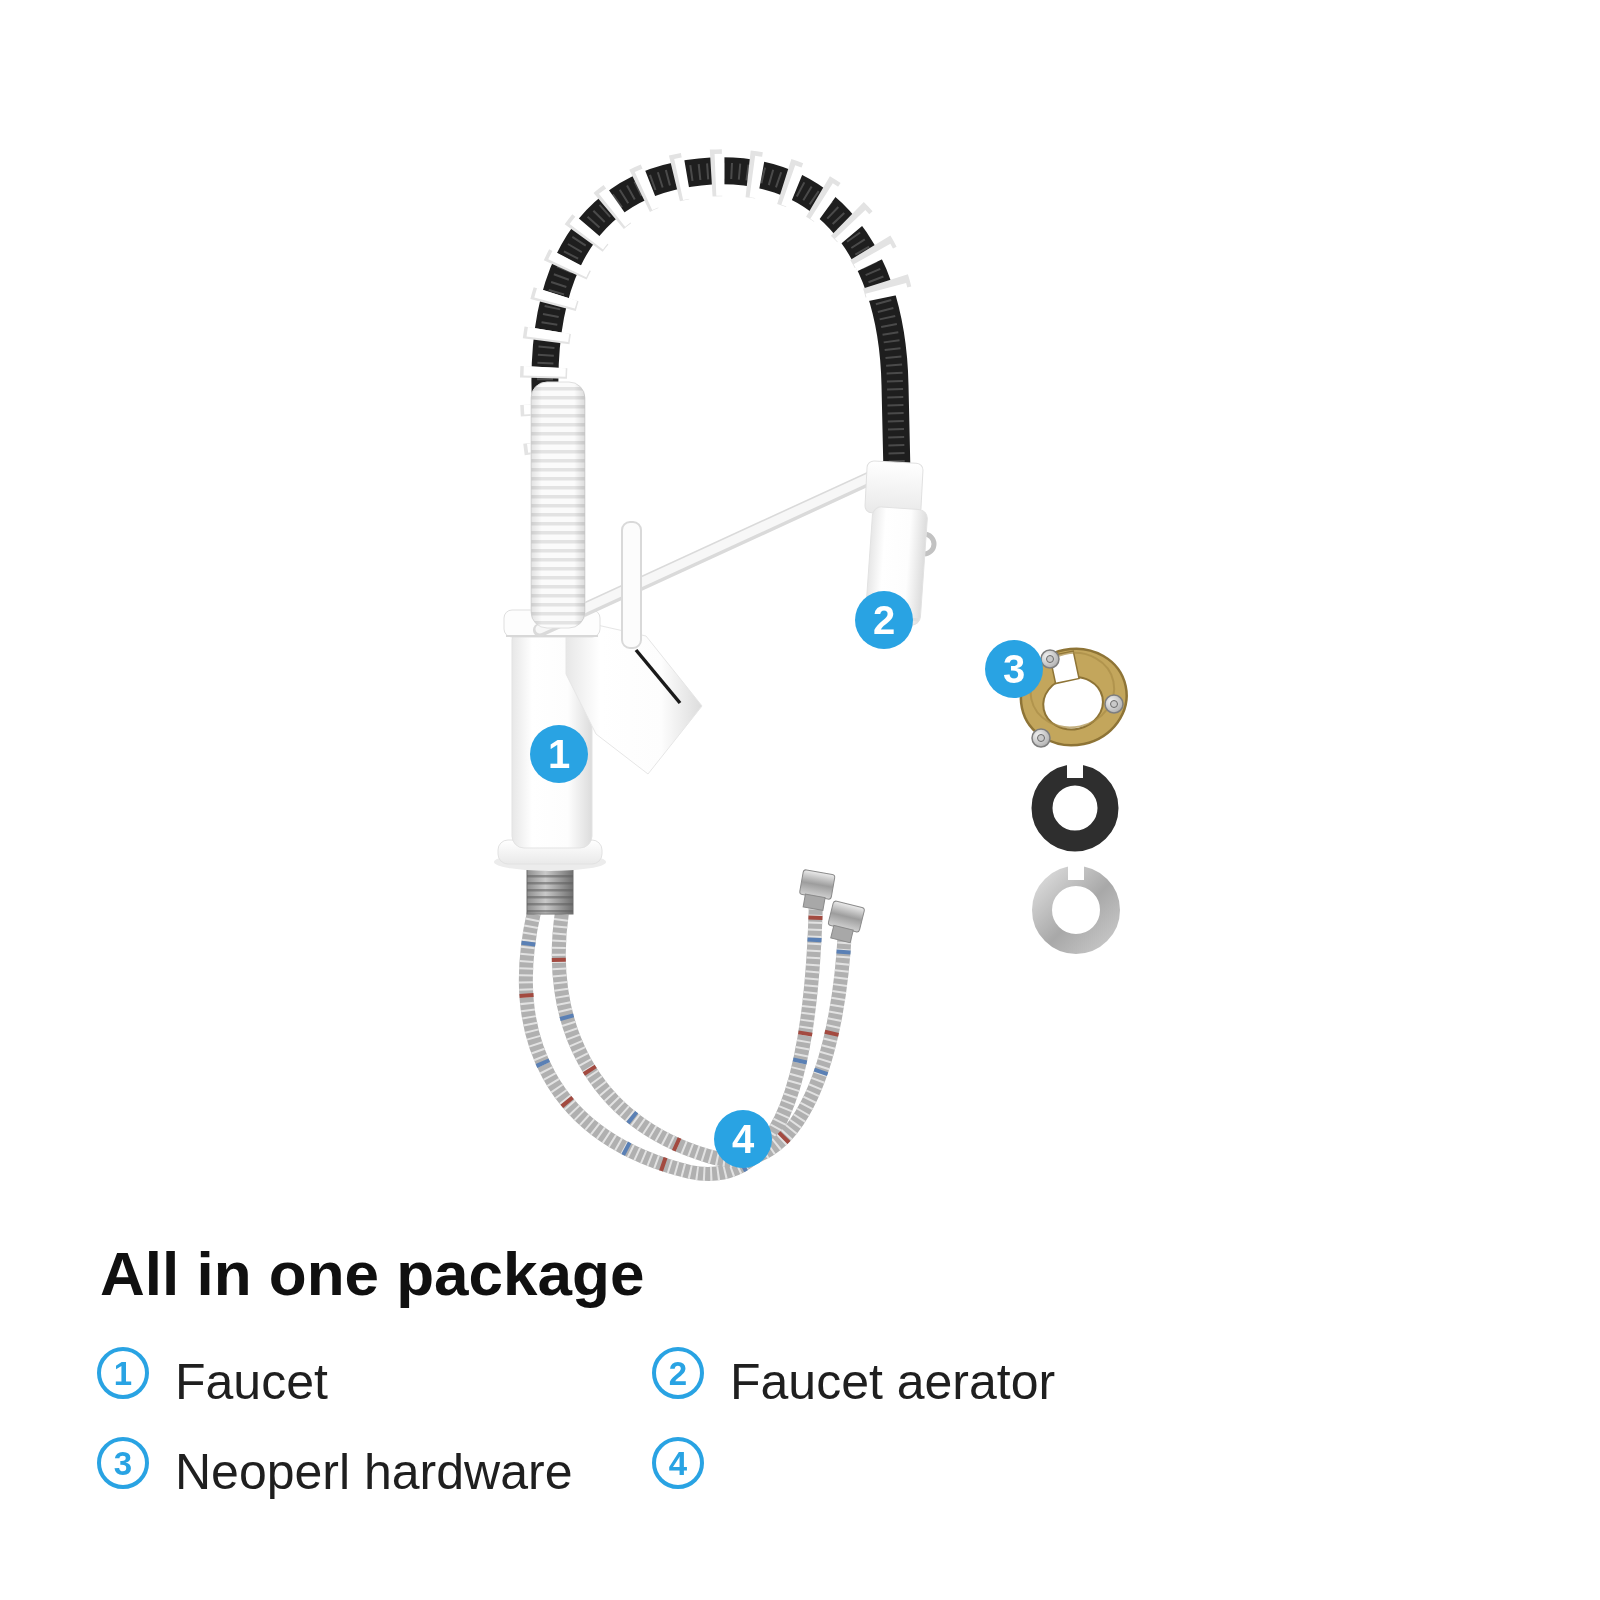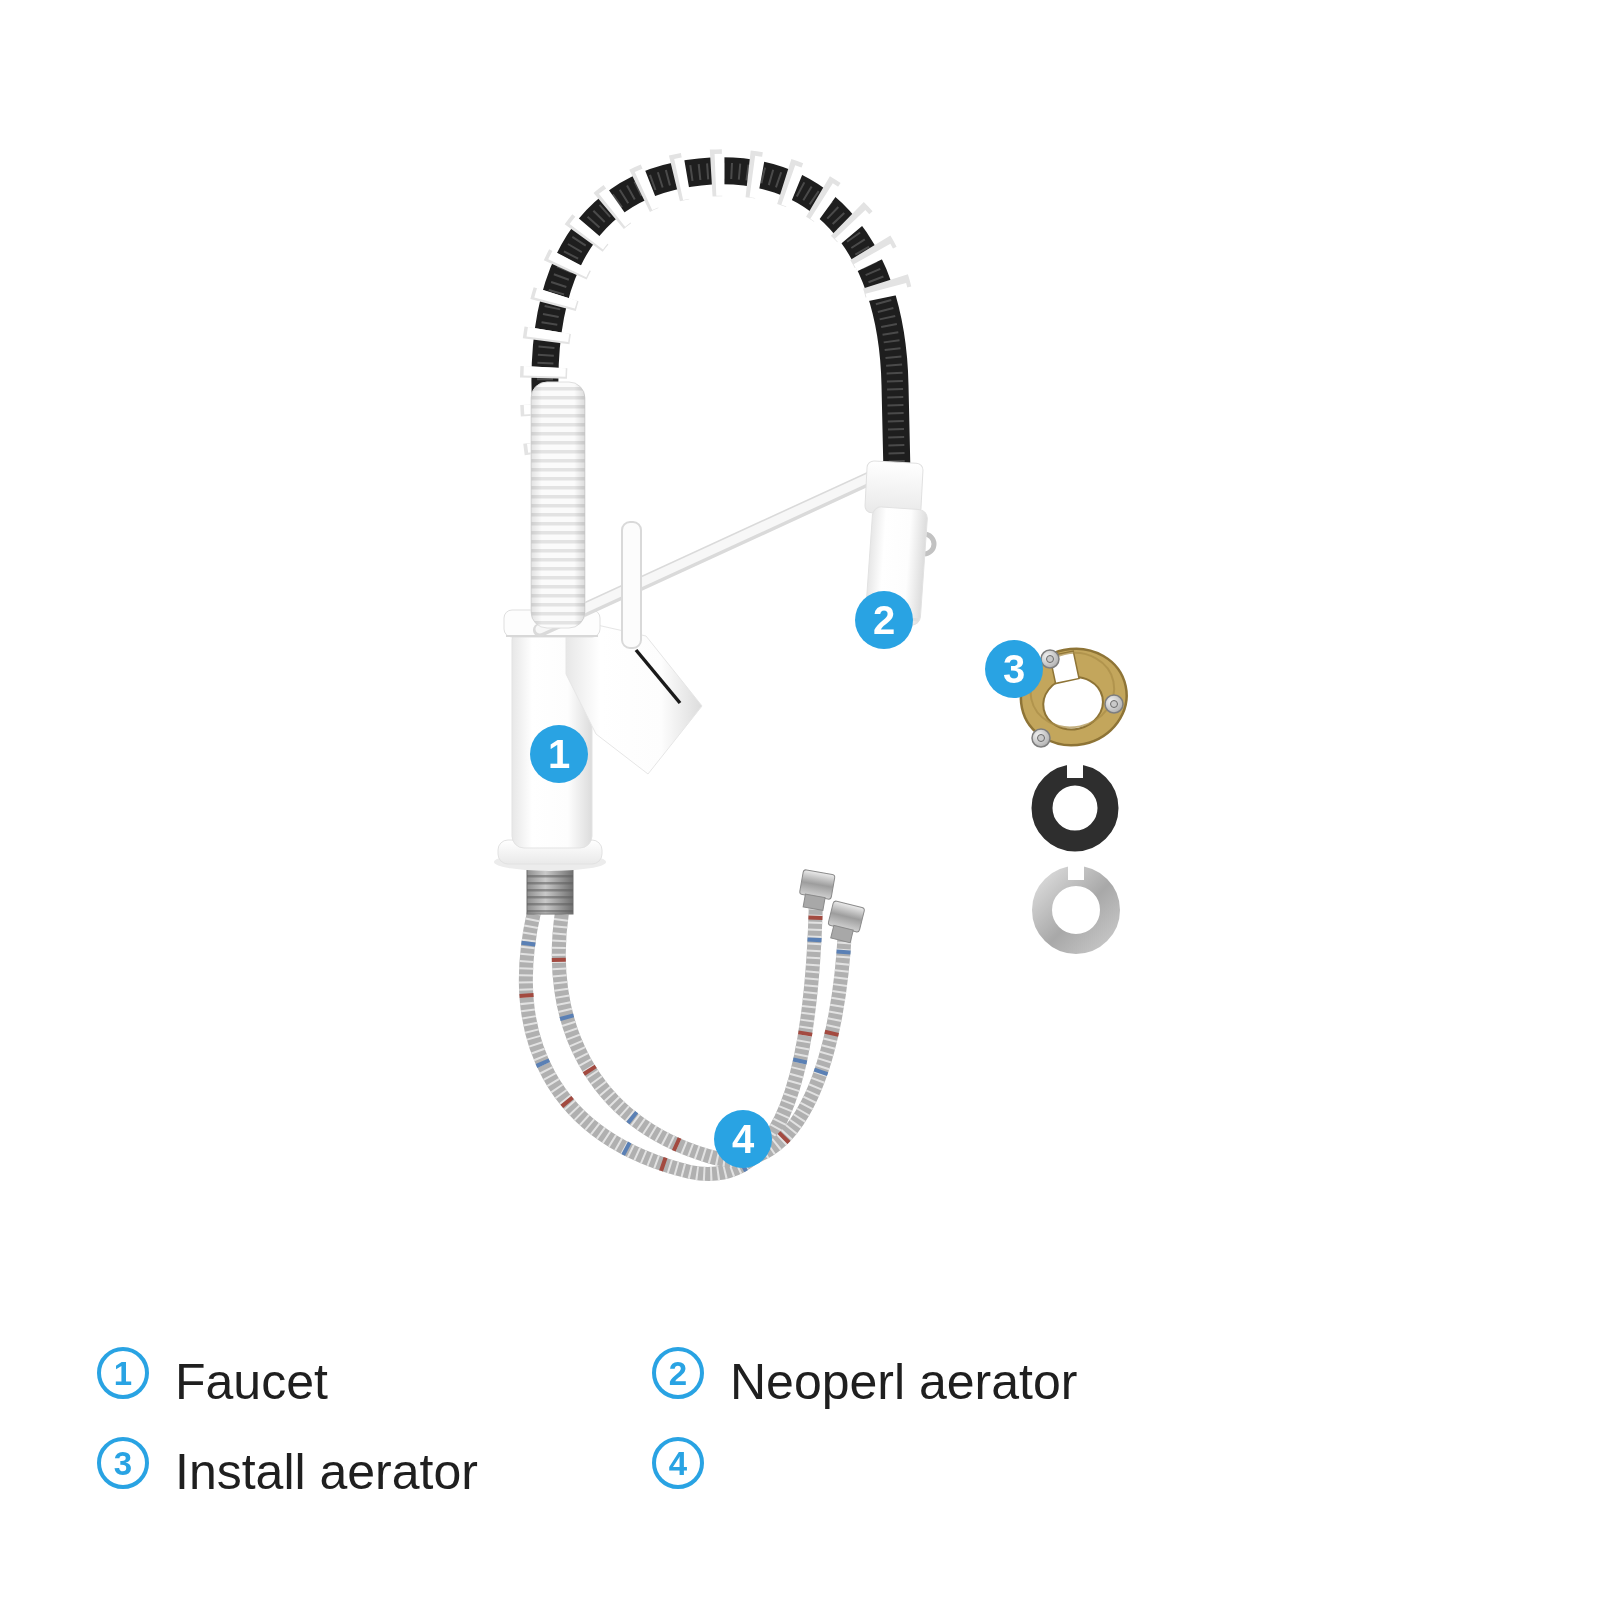--- a/index.html
+++ b/index.html
@@ -213,33 +213,34 @@
       <circle cx="1076" cy="910" r="34" fill="none" stroke="url(#steelLin)" stroke-width="20"></circle>
       <rect x="1068" y="865" width="16" height="15" fill="#ffffff"></rect>
     </g>
   </svg>
 
   <div class="badge" style="left:530px;top:725px;">1</div>
   <div class="badge" style="left:855px;top:591px;">2</div>
   <div class="badge" style="left:985px;top:640px;">3</div>
   <div class="badge" style="left:714px;top:1110px;">4</div>
 
+  <div class="legend-title">All in one package</div>
 
   <div class="legend-item li-1">
     <span class="num">1</span>
     <span class="txt">Faucet</span>
   </div>
 
   <div class="legend-item li-2">
     <span class="num">2</span>
-    <span class="txt">Neoperl aerator</span>
+    <span class="txt">Faucet aerator</span>
   </div>
 
   <div class="legend-item li-3">
     <span class="num">3</span>
-    <span class="txt">Install aerator</span>
+    <span class="txt">Neoperl hardware</span>
   </div>
 
   <div class="legend-item li-4">
     <span class="num">4</span>
   </div>
 
 </div>
 
 </body></html>

